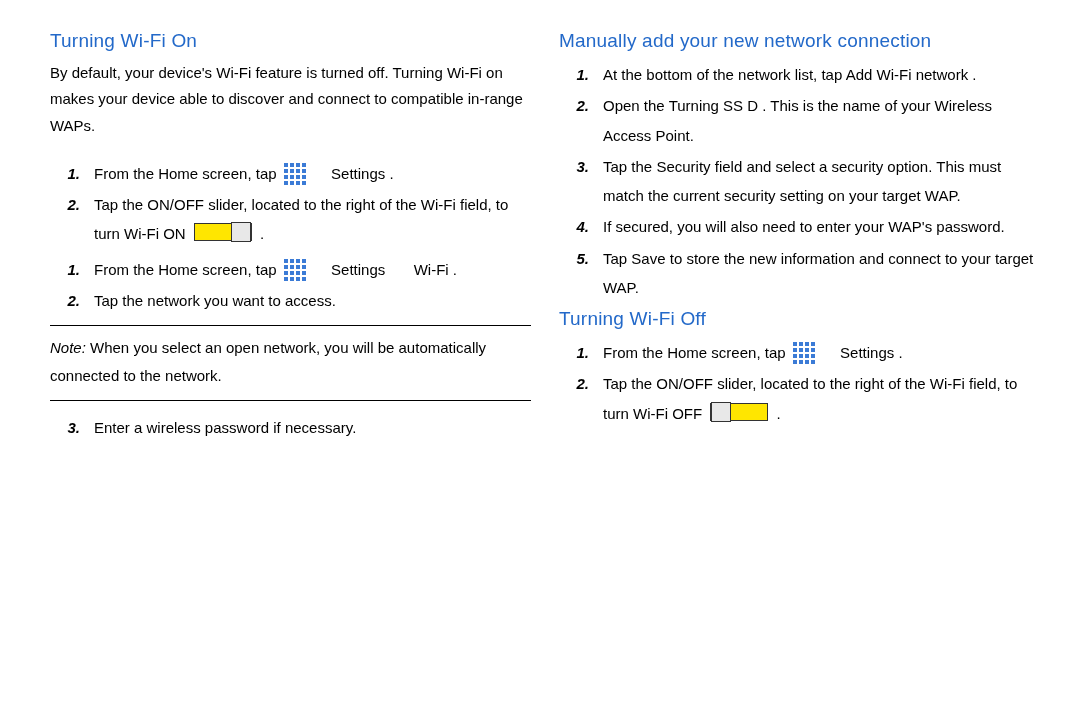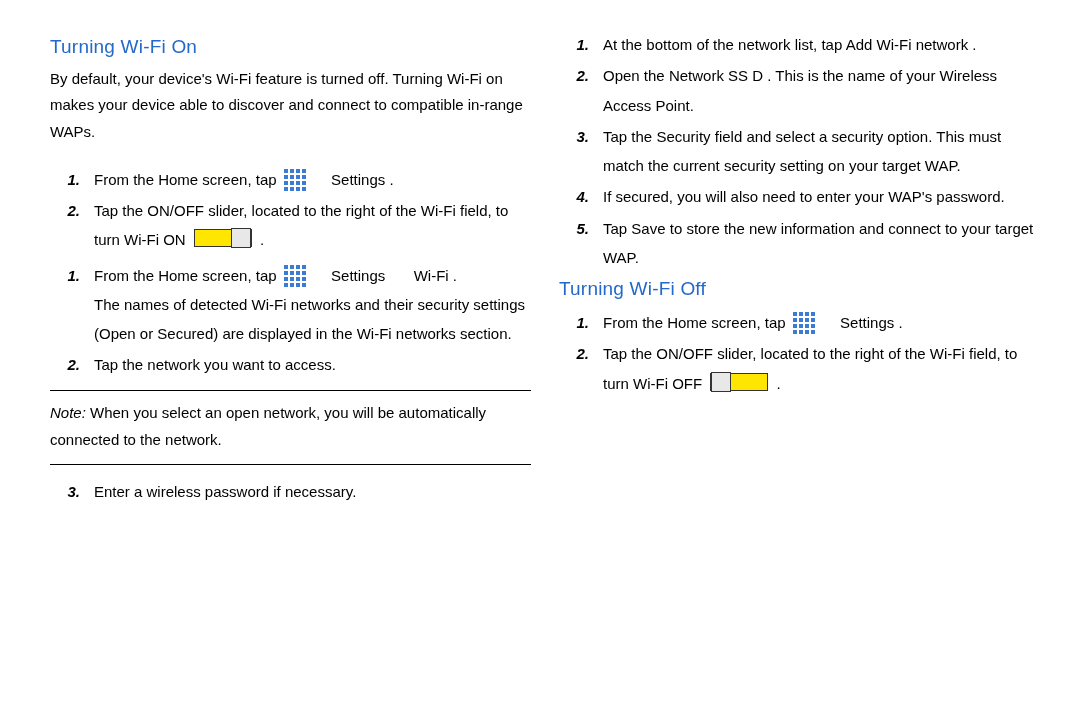--- a/index.html
+++ b/index.html
@@ -9,21 +9,21 @@
     height: 720px;
     background: #fff;
     font-family: Arial, Helvetica, sans-serif;
     color: #000;
     font-size: 15px;
   }
   .page {
     box-sizing: border-box;
     width: 1080px;
     height: 720px;
-    padding: 30px 40px 10px 50px;
+    padding: 24px 40px 10px 50px;
     display: flex;
     flex-direction: row;
   }
   .columns {
     flex: 1;
     display: flex;
     gap: 28px;
   }
   .col {
     flex: 1;
@@ -202,21 +202,20 @@
                     <rect x="19" y="19" width="4" height="4"></rect>
                 </g>
               </svg>
             </span>
             <span class="sep"></span>
             <span class="italic">Settings</span>
             <span class="sep"></span><span class="sep"></span>
             <span class="italic">Wi-Fi</span>
             <span>.</span>
             <br>
-            <span>The names of detected Wi-Fi networks and their security settings (Open or Secured) are displayed in the Wi-Fi networks section.</span>
           </span>
         </li>
         <li>
           <span class="num">2.</span>
           <span class="txt">Tap the network you want to access.</span>
         </li>
       </ol>
 
       <div class="note-block">
         <span class="lead">Note:</span><span> When you select an open network, you will be automatically connected to the network.</span>
@@ -225,35 +224,36 @@
       <ol class="steps after-note">
         <li>
           <span class="num">3.</span>
           <span class="txt">Enter a wireless password if necessary.</span>
         </li>
       </ol>
     </div>
 
     <div class="col">
 
+      <h3 class="section">Manually add your new network connection</h3>
 
       <ol class="steps">
         <li>
           <span class="num">1.</span>
           <span class="txt">
             <span>At the bottom of the network list, tap </span>
             <span class="italic">Add Wi-Fi network</span>
             <span> .</span>
           </span>
         </li>
         <li>
           <span class="num">2.</span>
           <span class="txt">
             <span>Open the </span>
-            <span class="italic">Network SS D</span>
+            <span class="italic">Turning SS D</span>
             <span> . This is the name of your Wireless Access Point.</span>
           </span>
         </li>
         <li>
           <span class="num">3.</span>
           <span class="txt">
             <span>Tap the </span>
             <span class="italic">Security</span>
             <span> field and select a security option. This must match the current security setting on your target WAP.</span>
           </span>

